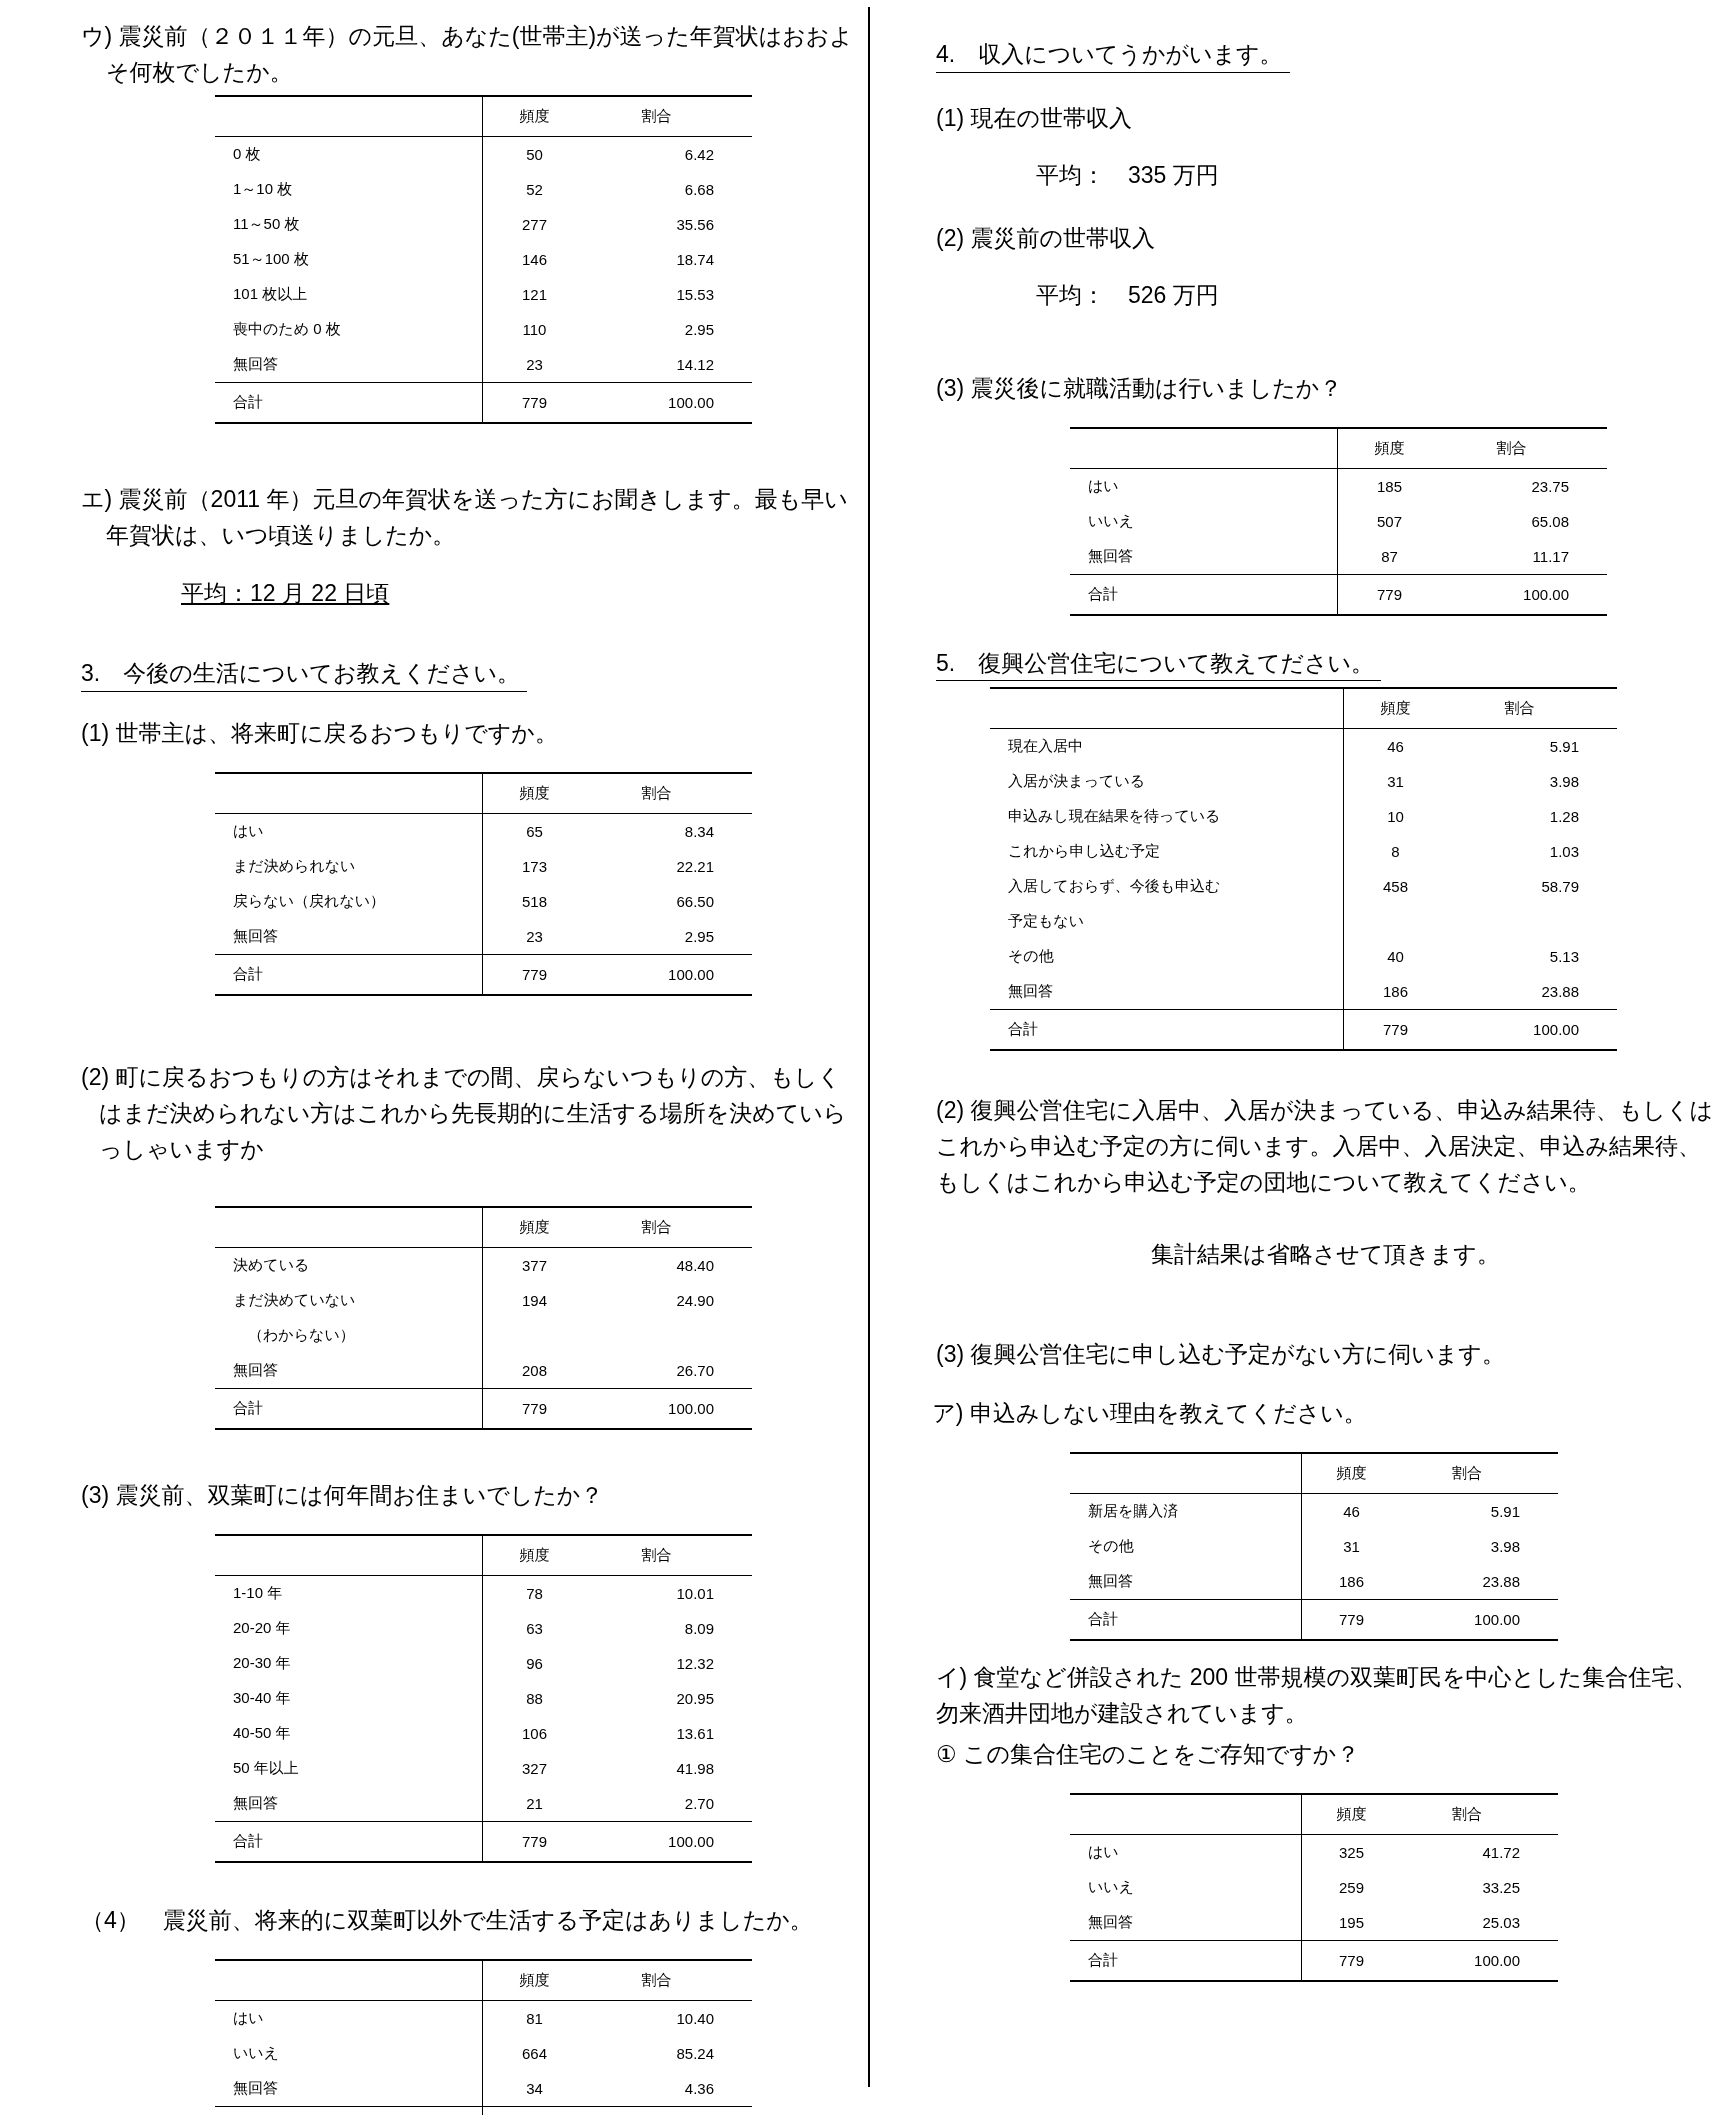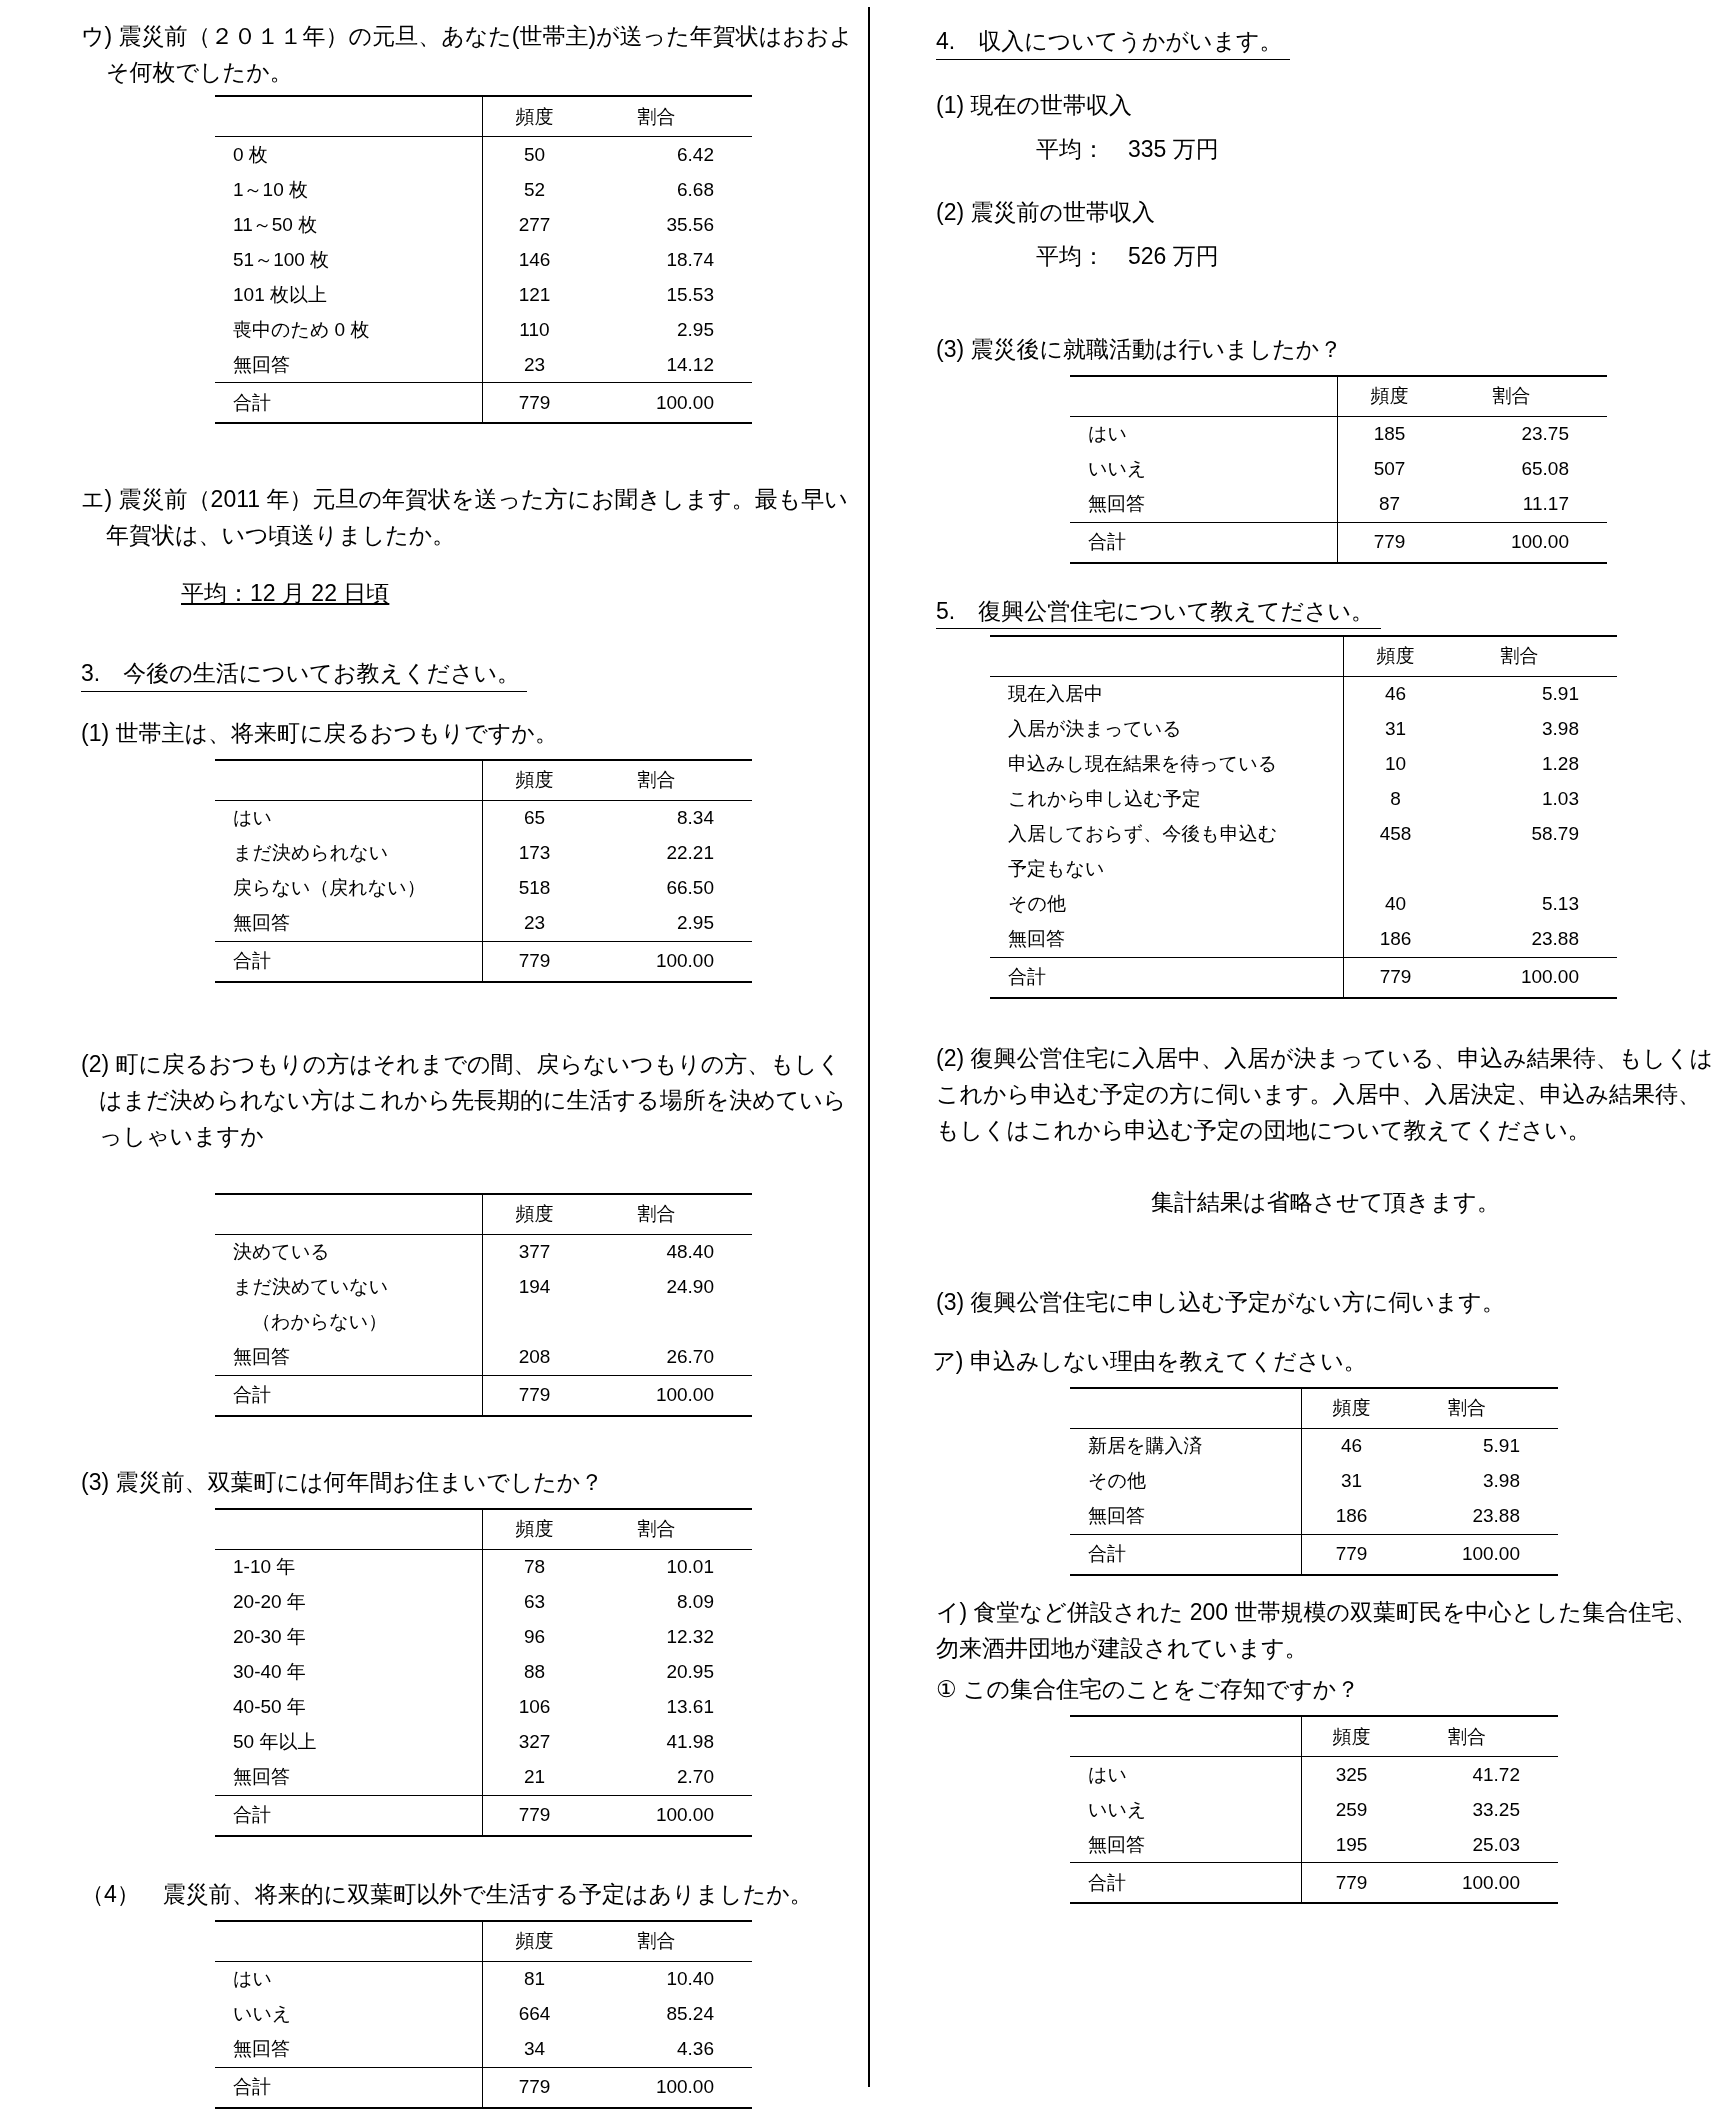--- a/index.html
+++ b/index.html
@@ -13,38 +13,38 @@
   .col-left{left:81px;width:779px;}
   .col-right{left:936px;width:779px;}
   .para{line-height:36px;}
   .hang28{padding-left:25px;text-indent:-25px;}
   .hang20{padding-left:18px;text-indent:-18px;}
   .avg{line-height:36px;padding-left:100px;}
   .sec-head{display:inline-block;border-bottom:1.8px solid #000;padding:0 7.2px 2.7px 0;line-height:30px;}
   .note-center{text-align:center;line-height:36px;}
   .pl16{padding-left:14.3px;}
   
-  .qtable{border-top:2.7px solid #000;border-bottom:2.7px solid #000;font-size:19px;}
+  .qtable{border-top:2.7px solid #000;border-bottom:2.7px solid #000;font-size:15px;}
   .qtable .tr{display:flex;align-items:center;height:35px;}
   .qtable .thead{height:39px;border-bottom:1.8px solid #000;}
   .qtable .trow{height:39px;border-top:1.8px solid #000;}
   .qtable .td{box-sizing:border-box;}
   .qtable .label{flex:1;align-self:stretch;display:flex;align-items:center;padding-left:18px;border-right:1.8px solid #000;}
   .qtable .freq{width:103px;text-align:center;}
   .qtable .pct{width:166px;text-align:right;padding-right:38px;}
   .qtable .thead .pct{text-align:center;padding-right:25px;}
   .w600{width:537px;margin-left:134px;}
   .w700{width:627px;margin-left:54px;}
   .w700 .freq{width:103px;}
   .w700 .pct{width:170px;}
   .w545{width:488px;margin-left:134px;}
   .w545 .freq{width:99px;}
   .w545 .pct{width:157px;}
   
-  .mt6{margin-top:5.4px;}.mt8{margin-top:8px;}.mt24{margin-top:21.5px;text-decoration:underline;}
+  .mt6{margin-top:5.4px;}.mt8{margin-top:21px;}.mt24{margin-top:21.5px;text-decoration:underline;}
   .mt26{margin-top:23px;}.mt30{margin-top:27px;}.mt36{margin-top:32px;}
   .mt40{margin-top:36px;}.mt44{margin-top:39px;}.mt46{margin-top:41px;}
   .mt48{margin-top:18px;}.mt52{margin-top:47px;}.mt64{margin-top:57px;}
   .mt70{margin-top:63px;}.mt72{margin-top:64px;}
 </style>
 </head>
 <body>
 
 <div class="divider"></div>
 

